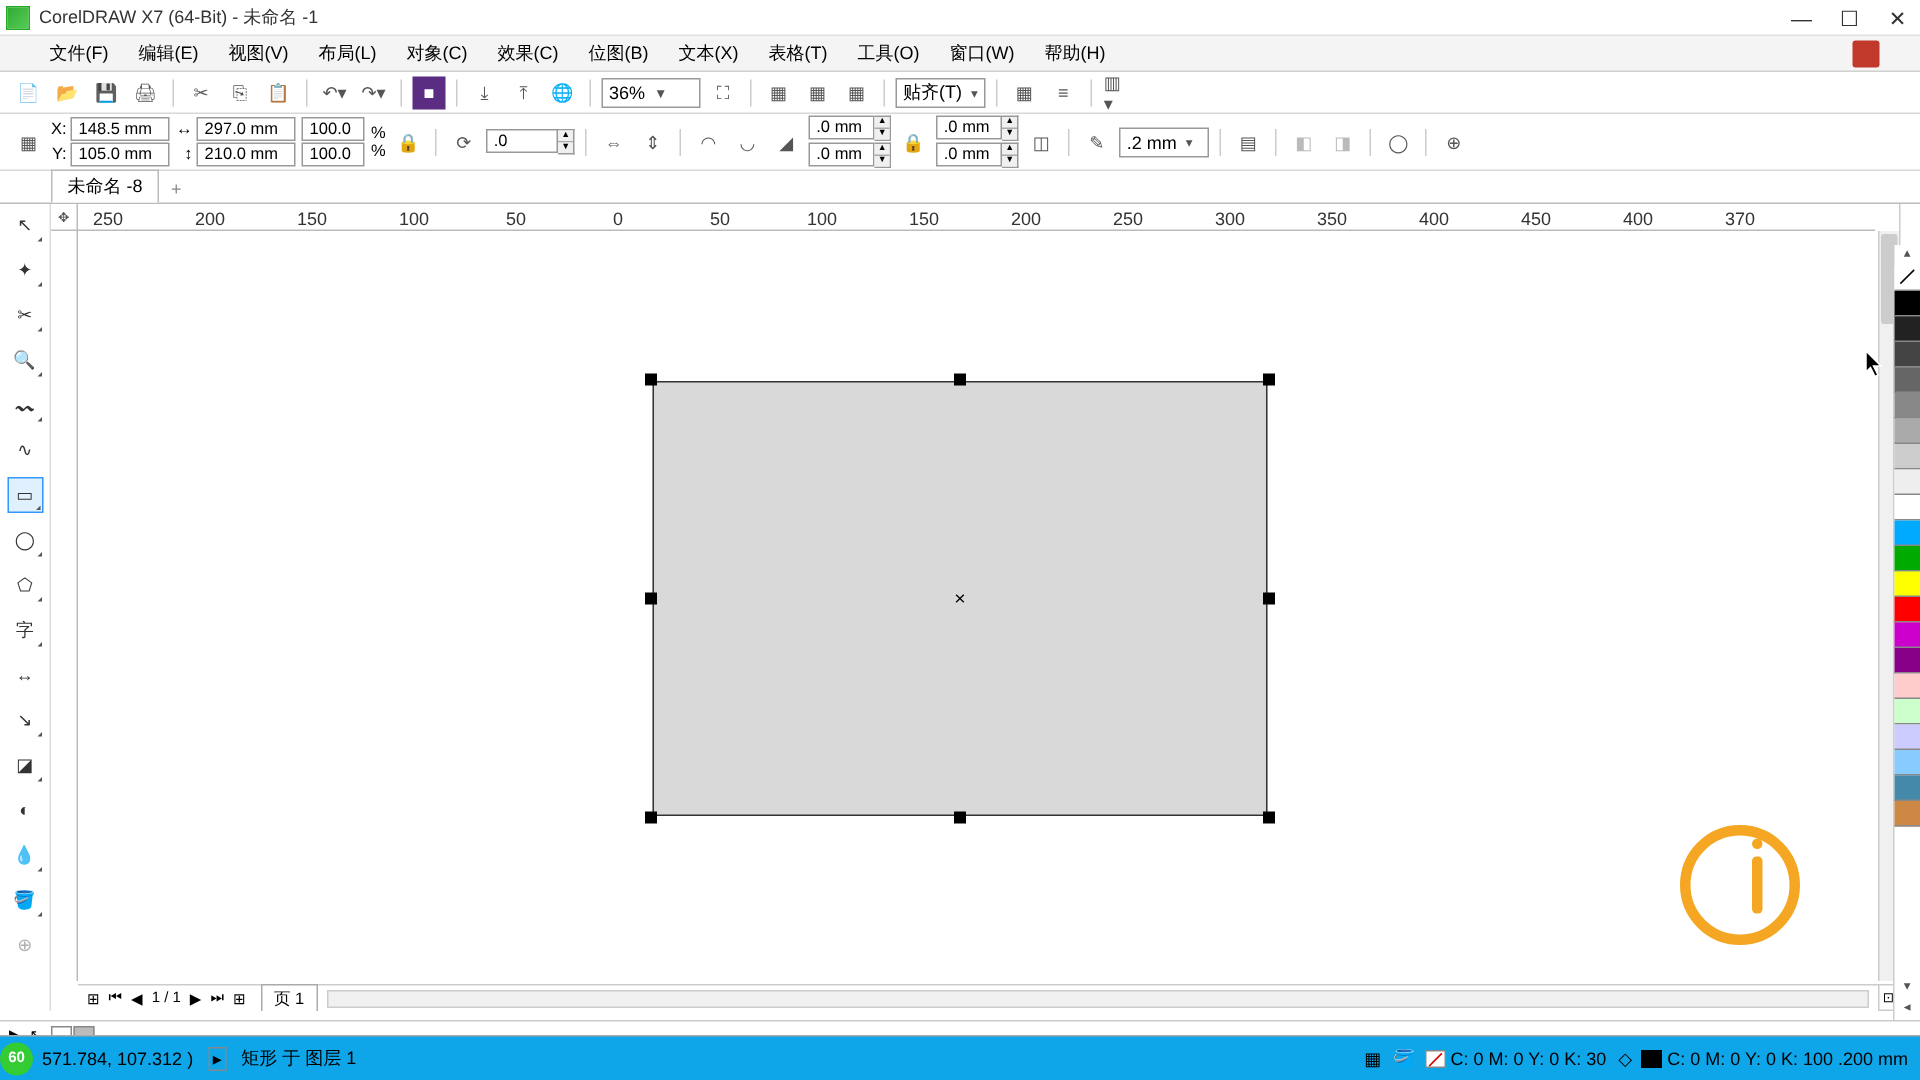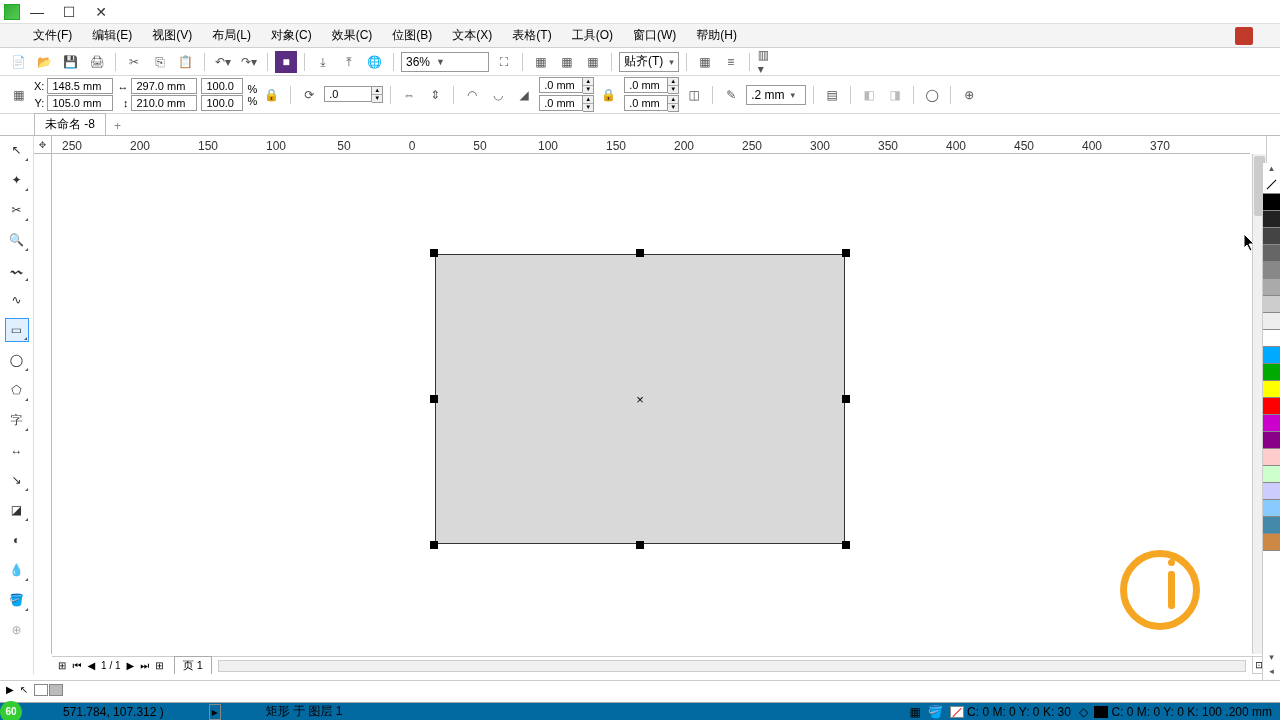--- a/index.html
+++ b/index.html
@@ -56,36 +56,37 @@
 .dockright span{ writing-mode: vertical-rl; font-size:10px; color:#444; }
 .palette { position: fixed; right: 0; top: 163px; width: 18px; bottom: 40px; background: #fff; border-left:1px solid #ccc; display: flex; flex-direction: column; }
 .palette .sw { width:17px; height: 17px; border-bottom:1px solid #888; }
 .palette .none { background:#fff; position:relative; }
 .palette .none::after { content:''; position:absolute; left:2px; right:2px; top:7px; height:1px; background:#000; transform: rotate(-45deg); }
 .flipper { height:14px; text-align:center; font-size:9px; color:#555;}
 .botpanel { position:absolute; left:0; right:0; bottom:22px; height:18px; border-top:1px solid #ccc; display:flex; align-items:center; padding:0 6px; gap:6px; background:#fff;}
 .botpanel .pz { font-size:10px; }
 .swatch-g { display:flex; gap:1px;}
 .swatch-g span{ width:14px; height:12px; border:1px solid #888;}
-.status { position:absolute; left:0; right:0; bottom:0; height:18px; border-top:1px solid #aaa; display:flex; align-items:center; padding:0 8px; font-size:11px; background:#0369a1;gap:35px;}
+.status { position:absolute; left:0; right:0; bottom:0; height:30px; border-top:1px solid #aaa; display:flex; align-items:center; padding:0 8px; font-size:11px; background:#0ea5e9;}
 .status .badge60{ width:22px;height:22px;background:#3c3;color:#fff;border-radius:50%;display:flex;align-items:center;justify-content:center;font-size:10px;font-weight:bold;margin-left:-8px;margin-right:6px;}
 .status .pushr { margin-left: auto; display:flex; align-items:center; gap:8px;}
 .status .csw { width:14px; height:12px; background:#000; display:inline-block; vertical-align:middle; margin:0 3px;}
 .status .csw.none { background:#fff; border:1px solid #888; position:relative;}
 .status .csw.none::after{content:'';position:absolute;left:0;right:0;top:5px;height:1px;background:#d00;transform:rotate(-45deg);}
 .ilogo{ position:fixed; right:80px; bottom:90px; width:80px;height:80px; border:7px solid #f5a623; border-radius:50%; }
 .ilogo::after{content:'';position:absolute;right:18px;top:14px;width:7px;height:38px;background:#f5a623;border-radius:3px;}
 .ilogo::before{content:'';position:absolute;right:18px;top:2px;width:7px;height:7px;background:#f5a623;border-radius:50%;}
 .cursor-arrow { position:fixed; width:14px; height:20px; pointer-events:none; }
 </style>
 </head>
 <body>
 
 <div class="titlebar">
   <span class="logo"></span>
+  <span class="title">CorelDRAW X7 (64-Bit) - 未命名 -1</span>
   <div class="winbtns">
     <span>—</span>
     <span>☐</span>
     <span>✕</span>
   </div>
 </div>
 
 <div class="menubar">
   <span class="m">文件(F)</span>
   <span class="m">编辑(E)</span>
@@ -114,21 +115,21 @@
   <span class="sep"></span>
   <span class="tbtn">↶▾</span>
   <span class="tbtn">↷▾</span>
   <span class="sep"></span>
   <span class="tbtn" style="background:#5a2d82;color:#fff;">■</span>
   <span class="sep"></span>
   <span class="tbtn">⤓</span>
   <span class="tbtn">⤒</span>
   <span class="tbtn">🌐</span>
   <span class="sep"></span>
-  <div class="combo" style="width:88px">
+  <div class="combo" style="width:66px">
       <span>36%</span>
       <span class="arr">▼</span>
     </div>
   <span class="tbtn">⛶</span>
   <span class="sep"></span>
   <span class="tbtn">▦</span>
   <span class="tbtn">▦</span>
   <span class="tbtn">▦</span>
   <span class="sep"></span>
   <div class="combo">

